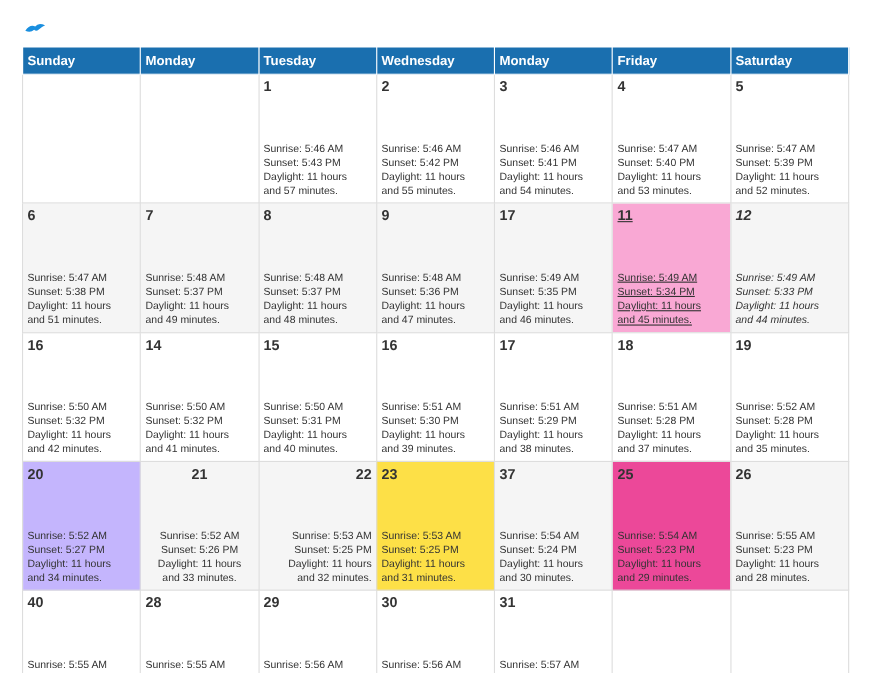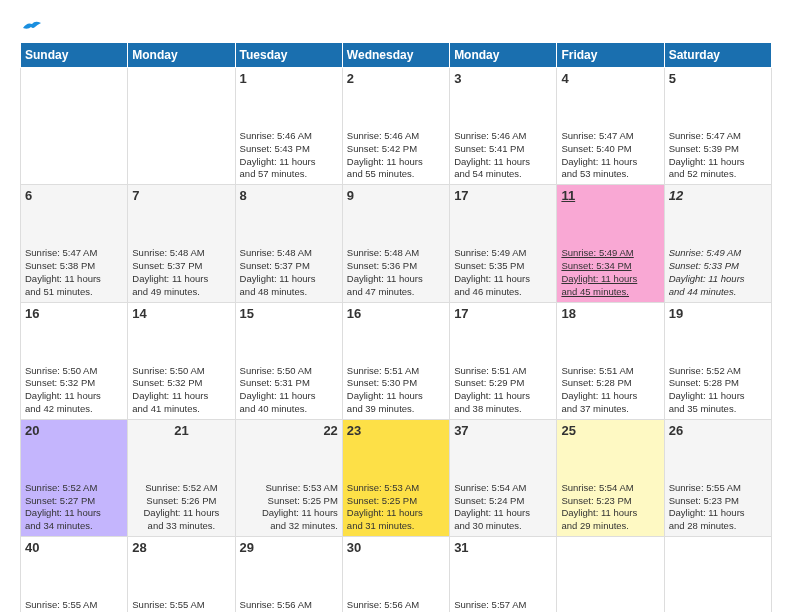--- a/index.html
+++ b/index.html
@@ -215,21 +215,21 @@
             <div class="cell-info">Sunrise: 5:53 AM<br>Sunset: 5:25 PM<br>Daylight: 11 hours<br>and 32 minutes.</div>
           </td>
           <td style="background: #fde047;">
             <span class="day-num">23</span>
             <div class="cell-info">Sunrise: 5:53 AM<br>Sunset: 5:25 PM<br>Daylight: 11 hours<br>and 31 minutes.</div>
           </td>
           <td style="background: rgb(245, 245, 245);">
             <span class="day-num">37</span>
             <div class="cell-info">Sunrise: 5:54 AM<br>Sunset: 5:24 PM<br>Daylight: 11 hours<br>and 30 minutes.</div>
           </td>
-          <td style="background: #fef9c3;">
+          <td style="background: #ec4899;">
             <span class="day-num">25</span>
             <div class="cell-info">Sunrise: 5:54 AM<br>Sunset: 5:23 PM<br>Daylight: 11 hours<br>and 29 minutes.</div>
           </td>
           <td style="background: rgb(245, 245, 245);">
             <span class="day-num">26</span>
             <div class="cell-info">Sunrise: 5:55 AM<br>Sunset: 5:23 PM<br>Daylight: 11 hours<br>and 28 minutes.</div>
           </td>
         </tr>
         <tr>
           <td>

